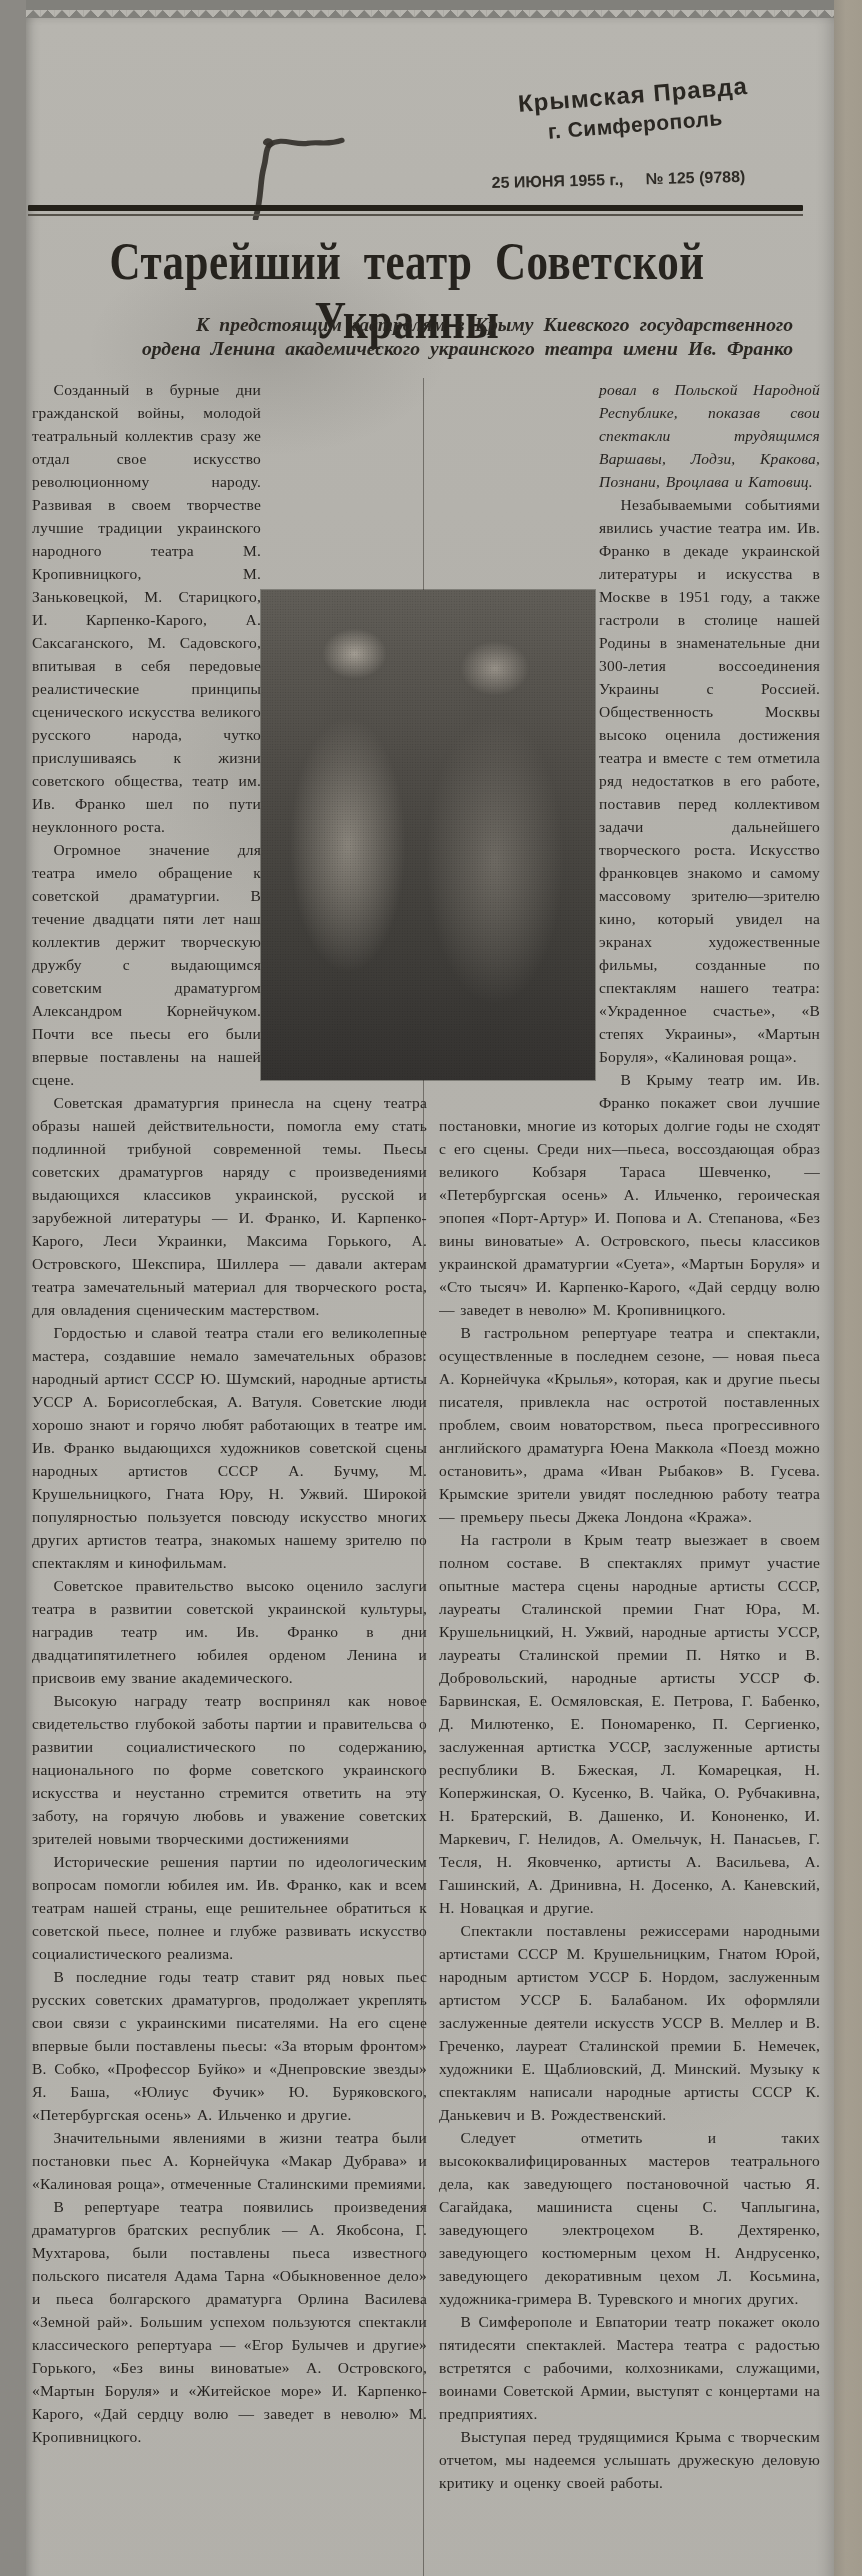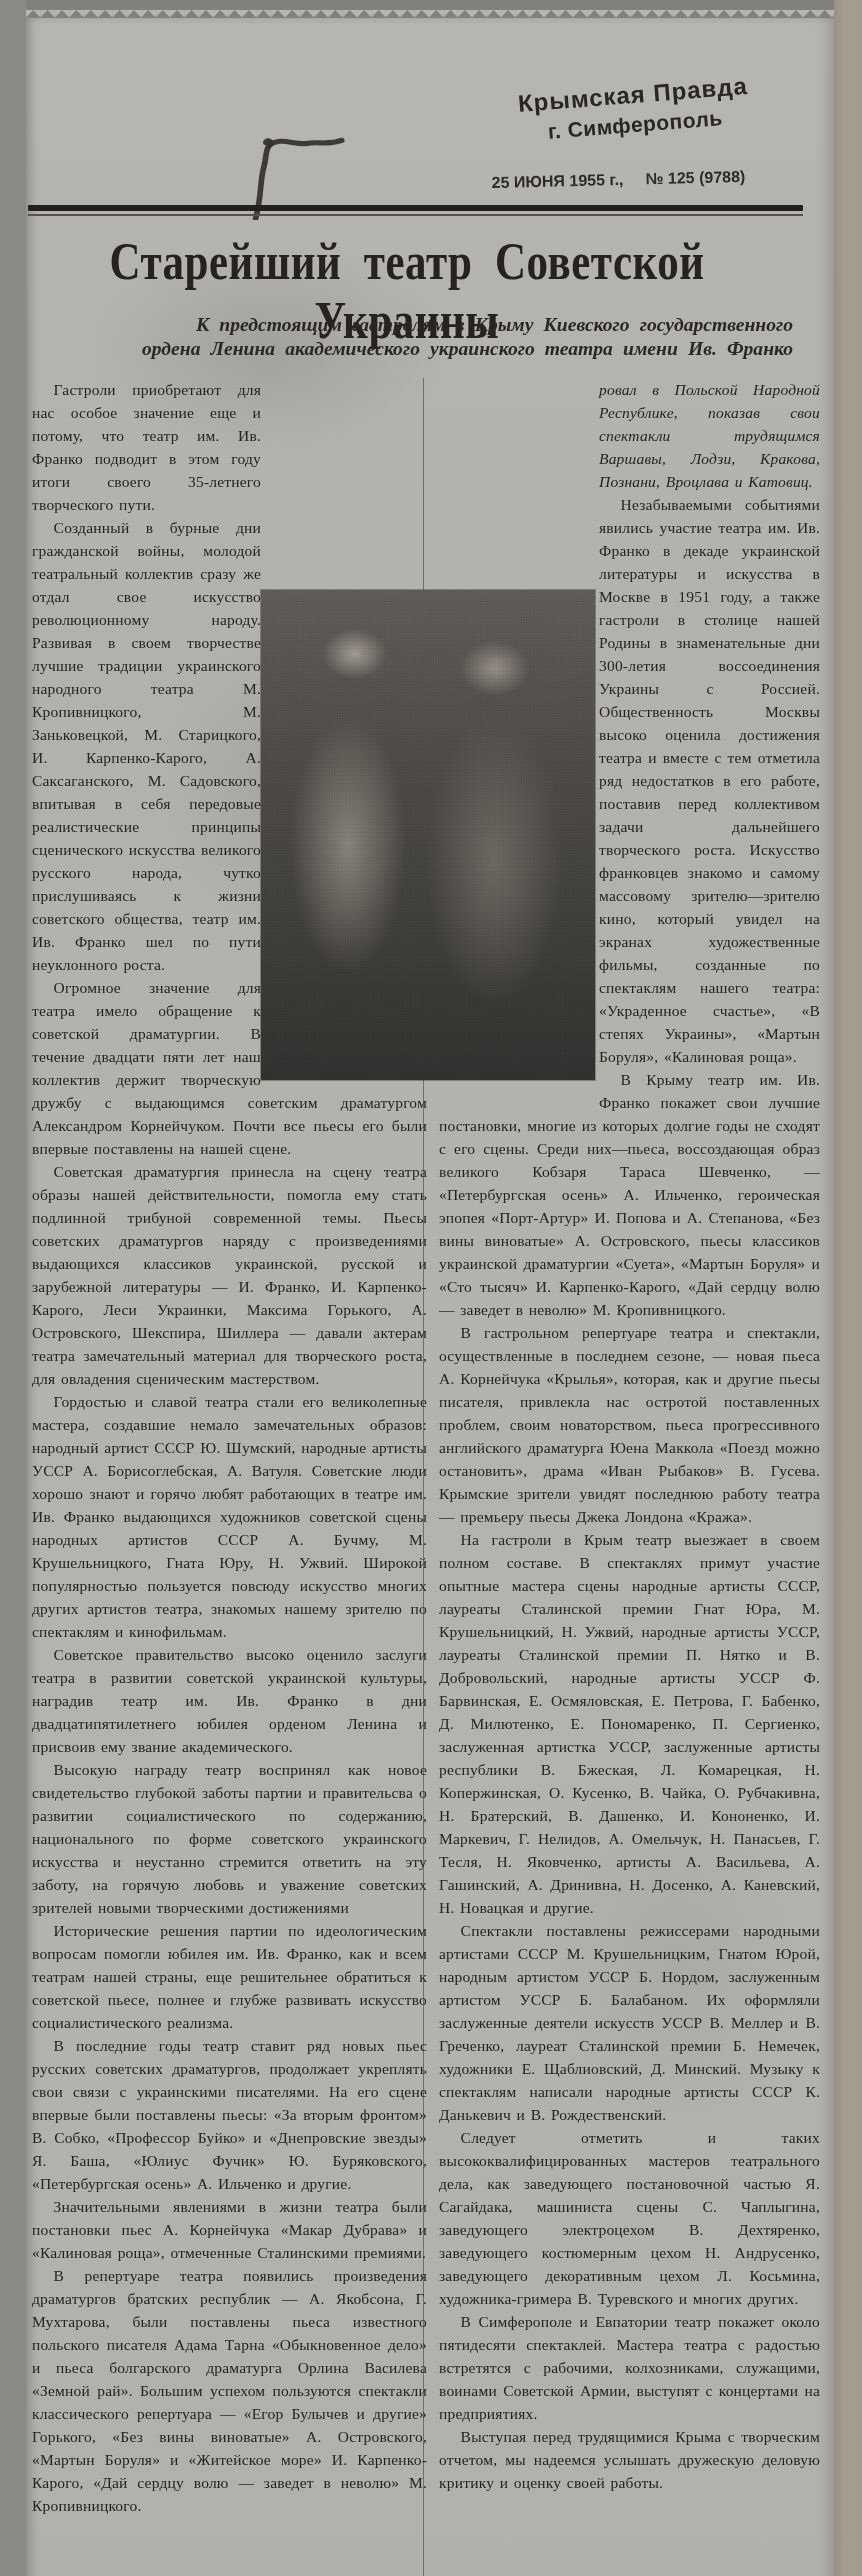--- a/index.html
+++ b/index.html
@@ -92,21 +92,20 @@
   <div class="subtitle">
       <p>К предстоящим гастролям в Крыму Киевского государственного</p>
       <p>ордена Ленина академического украинского театра имени Ив. Франко</p>
     </div>
 
   <div class="divider"></div>
 
   <div class="col col-left">
     <div class="spacer-left"></div>
     <div class="flow">
-        <p>Гастроли приобретают для нас особое значение еще и потому, что театр им. Ив. Франко подводит в этом году итоги своего 35-летнего творческого пути.</p>
         <p>Созданный в бурные дни гражданской войны, молодой театральный коллектив сразу же отдал свое искусство революционному народу. Развивая в своем творчестве лучшие традиции украинского народного театра М. Кропивницкого, М. Заньковецкой, М. Старицкого, И. Карпенко-Карого, А. Саксаганского, М. Садовского, впитывая в себя передовые реалистические принципы сценического искусства великого русского народа, чутко прислушиваясь к жизни советского общества, театр им. Ив. Франко шел по пути неуклонного роста.</p>
         <p>Огромное значение для театра имело обращение к советской драматургии. В течение двадцати пяти лет наш коллектив держит творческую дружбу с выдающимся советским драматургом Александром Корнейчуком. Почти все пьесы его были впервые поставлены на нашей сцене.</p>
         <p>Советская драматургия принесла на сцену театра образы нашей действительности, помогла ему стать подлинной трибуной современной темы. Пьесы советских драматургов наряду с произведениями выдающихся классиков украинской, русской и зарубежной литературы — И. Франко, И. Карпенко-Карого, Леси Украинки, Максима Горького, А. Островского, Шекспира, Шиллера — давали актерам театра замечательный материал для творческого роста, для овладения сценическим мастерством.</p>
         <p>Гордостью и славой театра стали его великолепные мастера, создавшие немало замечательных образов: народный артист СССР Ю. Шумский, народные артисты УССР А. Борисоглебская, А. Ватуля. Советские люди хорошо знают и горячо любят работающих в театре им. Ив. Франко выдающихся художников советской сцены народных артистов СССР А. Бучму, М. Крушельницкого, Гната Юру, Н. Ужвий. Широкой популярностью пользуется повсюду искусство многих других артистов театра, знакомых нашему зрителю по спектаклям и кинофильмам.</p>
         <p>Советское правительство высоко оценило заслуги театра в развитии советской украинской культуры, наградив театр им. Ив. Франко в дни двадцатипятилетнего юбилея орденом Ленина и присвоив ему звание академического.</p>
         <p>Высокую награду театр воспринял как новое свидетельство глубокой заботы партии и правительсва о развитии социалистического по содержанию, национального по форме советского украинского искусства и неустанно стремится ответить на эту заботу, на горячую любовь и уважение советских зрителей новыми творческими достижениями</p>
         <p>Исторические решения партии по идеологическим вопросам помогли юбилея им. Ив. Франко, как и всем театрам нашей страны, еще решительнее обратиться к советской пьесе, полнее и глубже развивать искусство социалистического реализма.</p>
         <p>В последние годы театр ставит ряд новых пьес русских советских драматургов, продолжает укреплять свои связи с украинскими писателями. На его сцене впервые были поставлены пьесы: «За вторым фронтом» В. Собко, «Профессор Буйко» и «Днепровские звезды» Я. Баша, «Юлиус Фучик» Ю. Буряковского, «Петербургская осень» А. Ильченко и другие.</p>
         <p>Значительными явлениями в жизни театра были постановки пьес А. Корнейчука «Макар Дубрава» и «Калиновая роща», отмеченные Сталинскими премиями.</p>
         <p>В репертуаре театра появились произведения драматургов братских республик — А. Якобсона, Г. Мухтарова, были поставлены пьеса известного польского писателя Адама Тарна «Обыкновенное дело» и пьеса болгарского драматурга Орлина Василева «Земной рай». Большим успехом пользуются спектакли классического репертуара — «Егор Булычев и другие» Горького, «Без вины виноватые» А. Островского, «Мартын Боруля» и «Житейское море» И. Карпенко-Карого, «Дай сердцу волю — заведет в неволю» М. Кропивницкого.</p>

